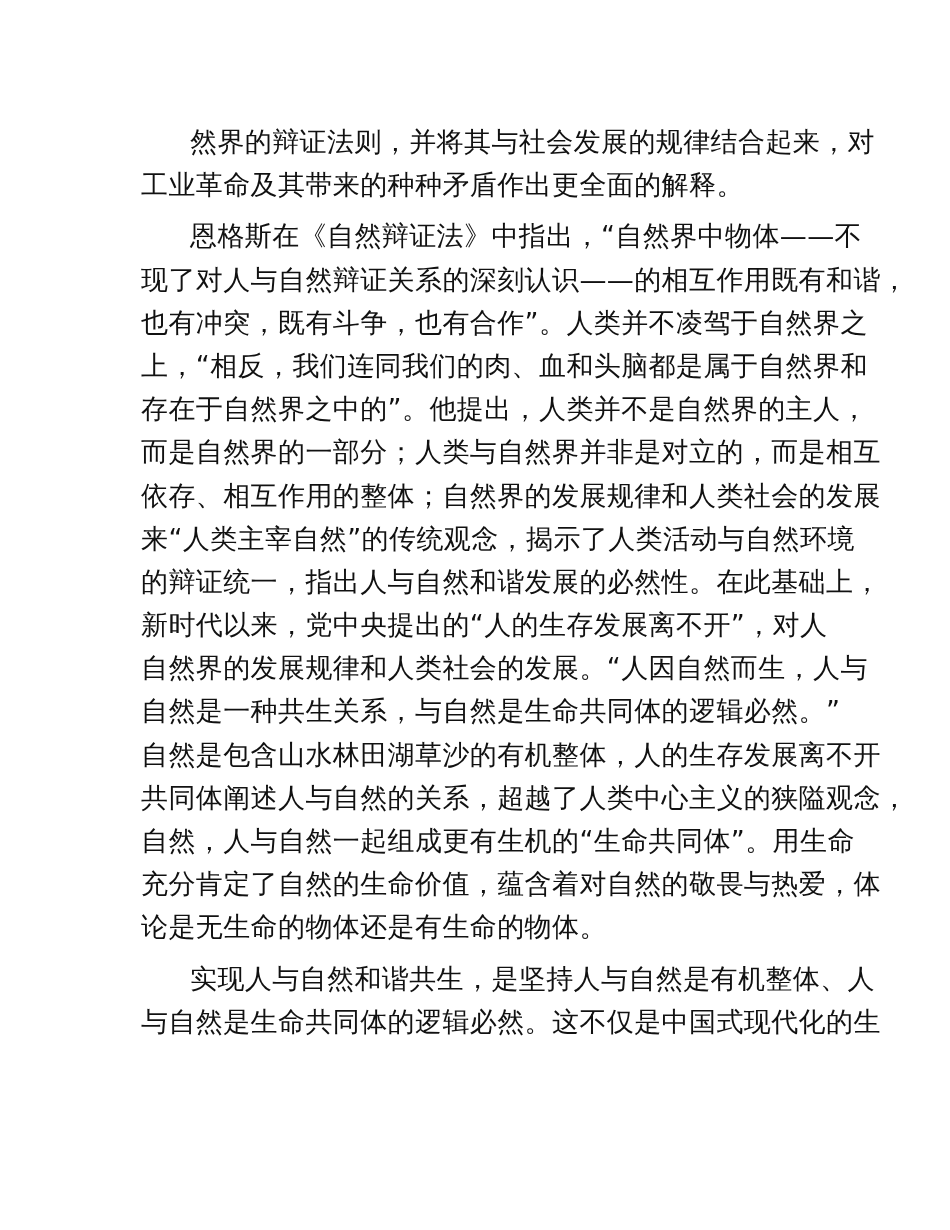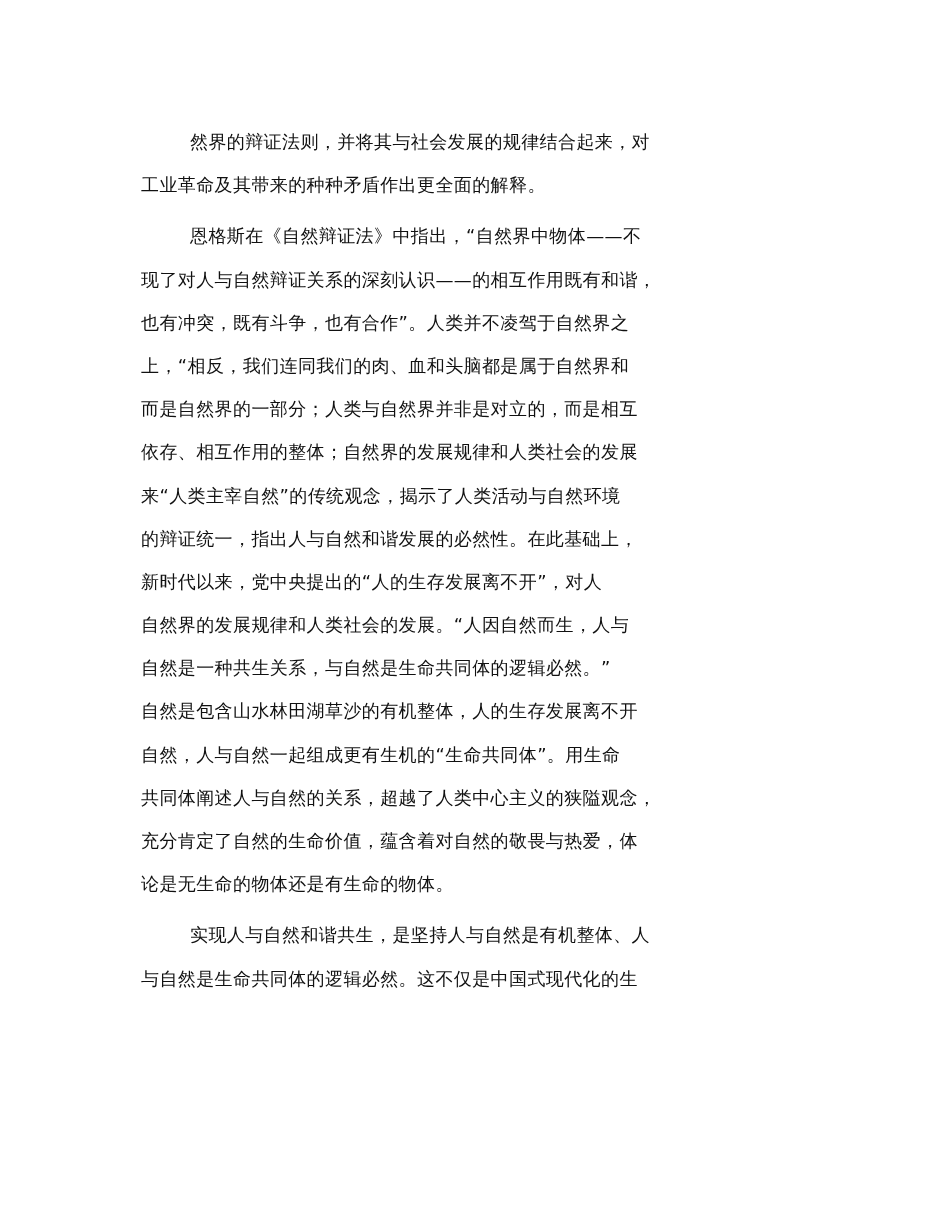--- a/index.html
+++ b/index.html
@@ -17,21 +17,21 @@
   }
   .page {
     position: absolute;
     left: 141px;
     top: 120px;
     width: 692px;
   }
   .line {
     height: 43.2px;
     line-height: 43.2px;
-    font-size: 18px;
+    font-size: 27px;
     white-space: nowrap;
     letter-spacing: 0.4px;
   }
   .indent { padding-left: 49px; }
   .para-gap { height: 8px; }
 </style>
 </head>
 <body>
 
 <div class="page">
@@ -41,30 +41,31 @@
     <div class="line">工业革命及其带来的种种矛盾作出更全面的解释。</div>
   </div>
 
   <div class="para-gap"></div>
 
   <div>
     <div class="line indent">恩格斯在《自然辩证法》中指出，“自然界中物体——不</div>
     <div class="line">现了对人与自然辩证关系的深刻认识——的相互作用既有和谐，</div>
     <div class="line">也有冲突，既有斗争，也有合作”。人类并不凌驾于自然界之</div>
     <div class="line">上，“相反，我们连同我们的肉、血和头脑都是属于自然界和</div>
+    <div class="line">存在于自然界之中的”。他提出，人类并不是自然界的主人，</div>
     <div class="line">而是自然界的一部分；人类与自然界并非是对立的，而是相互</div>
     <div class="line">依存、相互作用的整体；自然界的发展规律和人类社会的发展</div>
     <div class="line">来“人类主宰自然”的传统观念，揭示了人类活动与自然环境</div>
     <div class="line">的辩证统一，指出人与自然和谐发展的必然性。在此基础上，</div>
     <div class="line">新时代以来，党中央提出的“人的生存发展离不开”，对人</div>
     <div class="line">自然界的发展规律和人类社会的发展。“人因自然而生，人与</div>
     <div class="line">自然是一种共生关系，与自然是生命共同体的逻辑必然。”</div>
     <div class="line">自然是包含山水林田湖草沙的有机整体，人的生存发展离不开</div>
+    <div class="line">共同体阐述人与自然的关系，超越了人类中心主义的狭隘观念，</div>
     <div class="line">自然，人与自然一起组成更有生机的“生命共同体”。用生命</div>
-    <div class="line">共同体阐述人与自然的关系，超越了人类中心主义的狭隘观念，</div>
     <div class="line">充分肯定了自然的生命价值，蕴含着对自然的敬畏与热爱，体</div>
     <div class="line">论是无生命的物体还是有生命的物体。</div>
   </div>
 
   <div class="para-gap"></div>
 
   <div>
     <div class="line indent">实现人与自然和谐共生，是坚持人与自然是有机整体、人</div>
     <div class="line">与自然是生命共同体的逻辑必然。这不仅是中国式现代化的生</div>
   </div>

